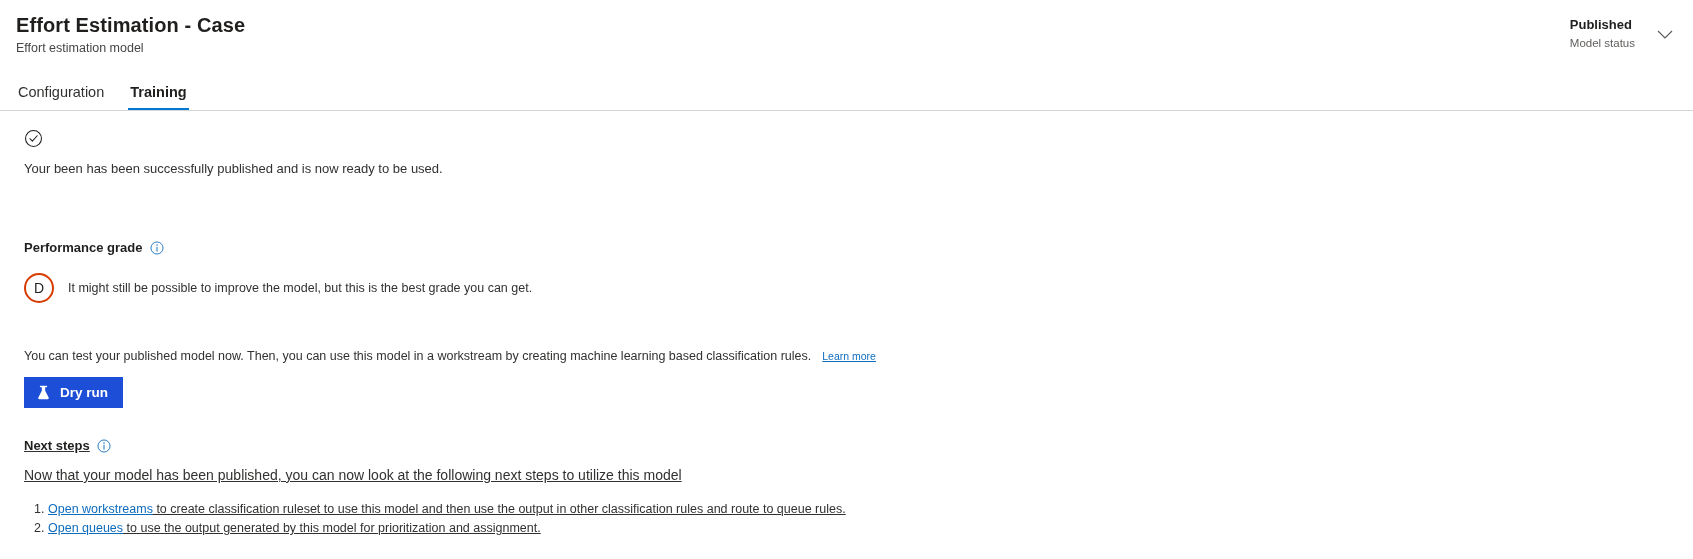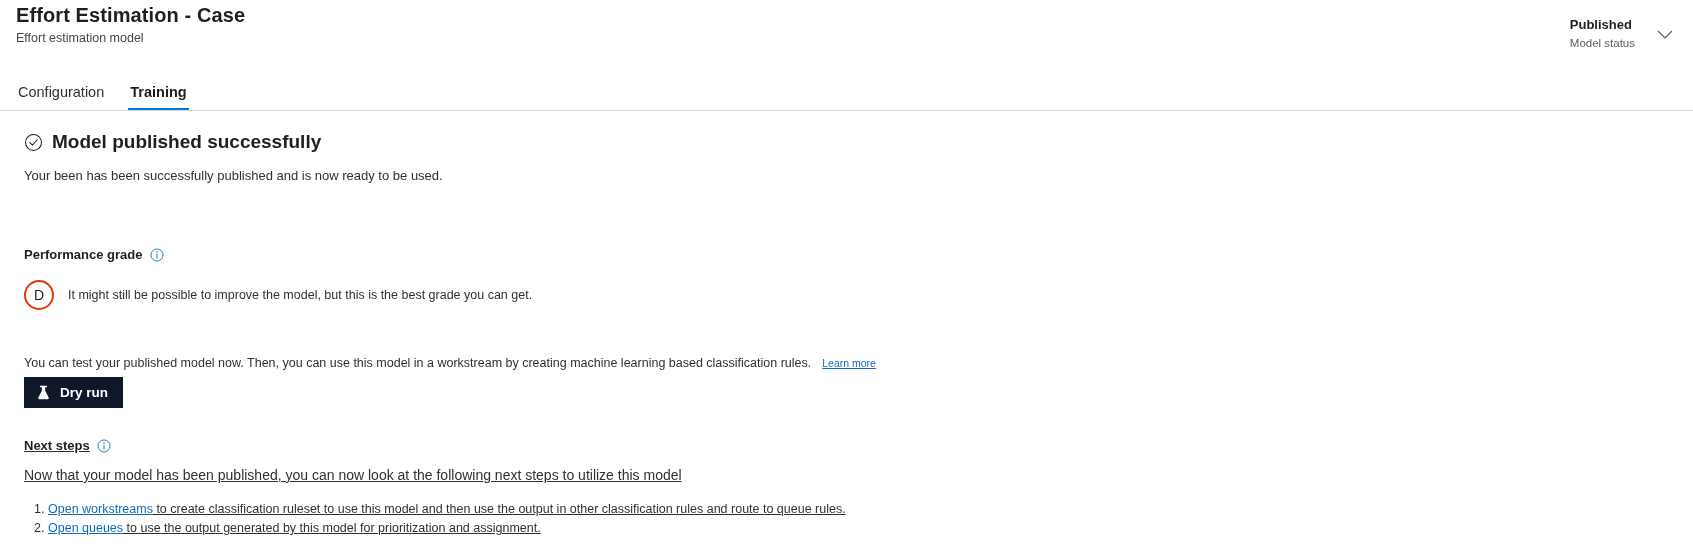--- a/index.html
+++ b/index.html
@@ -19,21 +19,21 @@
   
   .page-header {
     position: relative;
     height: 111px;
     background: #ffffff;
     border-bottom: 1px solid #d6d6d6;
   }
   .header-left {
     position: absolute;
     left: 16px;
-    top: 2px;
+    top: 12px;
   }
   .page-title {
     font-size: 20px;
     font-weight: 600;
     color: #201f1e;
     letter-spacing: 0.1px;
     line-height: 26px;
     margin: 0;
   }
   .page-subtitle {
@@ -178,24 +178,24 @@
   }
   .inline-link {
     color: #0f6cbd;
     text-decoration: underline;
     font-size: 10.5px;
     cursor: pointer;
     margin-left: 11px;
   }
 
   .dry-run-btn {
-    margin-top: 5px;
+    margin-top: 12px;
     height: 31px;
     padding: 0 15px 0 12px;
-    background: #0f172a;
+    background: #1d4ed8;
     color: #ffffff;
     border: none;
     display: inline-flex;
     align-items: center;
     gap: 9px;
     font-size: 13.5px;
     font-weight: 600;
     font-family: "Liberation Sans", sans-serif;
     cursor: pointer;
     line-height: 1;
@@ -256,21 +256,20 @@
 
 <div class="content">
 
   <div class="success-row">
     <span class="info-icon">
       <svg width="19" height="19" viewBox="0 0 20 20" fill="none" aria-hidden="true">
         <circle cx="10" cy="10" r="8.4" stroke="#201f1e" stroke-width="1.1" fill="none"></circle>
         <path d="M6.2 10.2 L8.8 12.8 L13.9 7.1" stroke="#201f1e" stroke-width="1.1" fill="none" stroke-linecap="round" stroke-linejoin="round"></path>
       </svg>
     </span>
-    <span class="success-title">Model published successfully</span>
   </div>
 
   <div class="success-desc">Your been has been successfully published and is now ready to be used.</div>
 
   
   <div class="perf-block">
     <div class="section-label">
       <span>Performance grade</span>
       <span class="info-icon">
         <svg width="14" height="14" viewBox="0 0 16 16" fill="none" aria-hidden="true">

